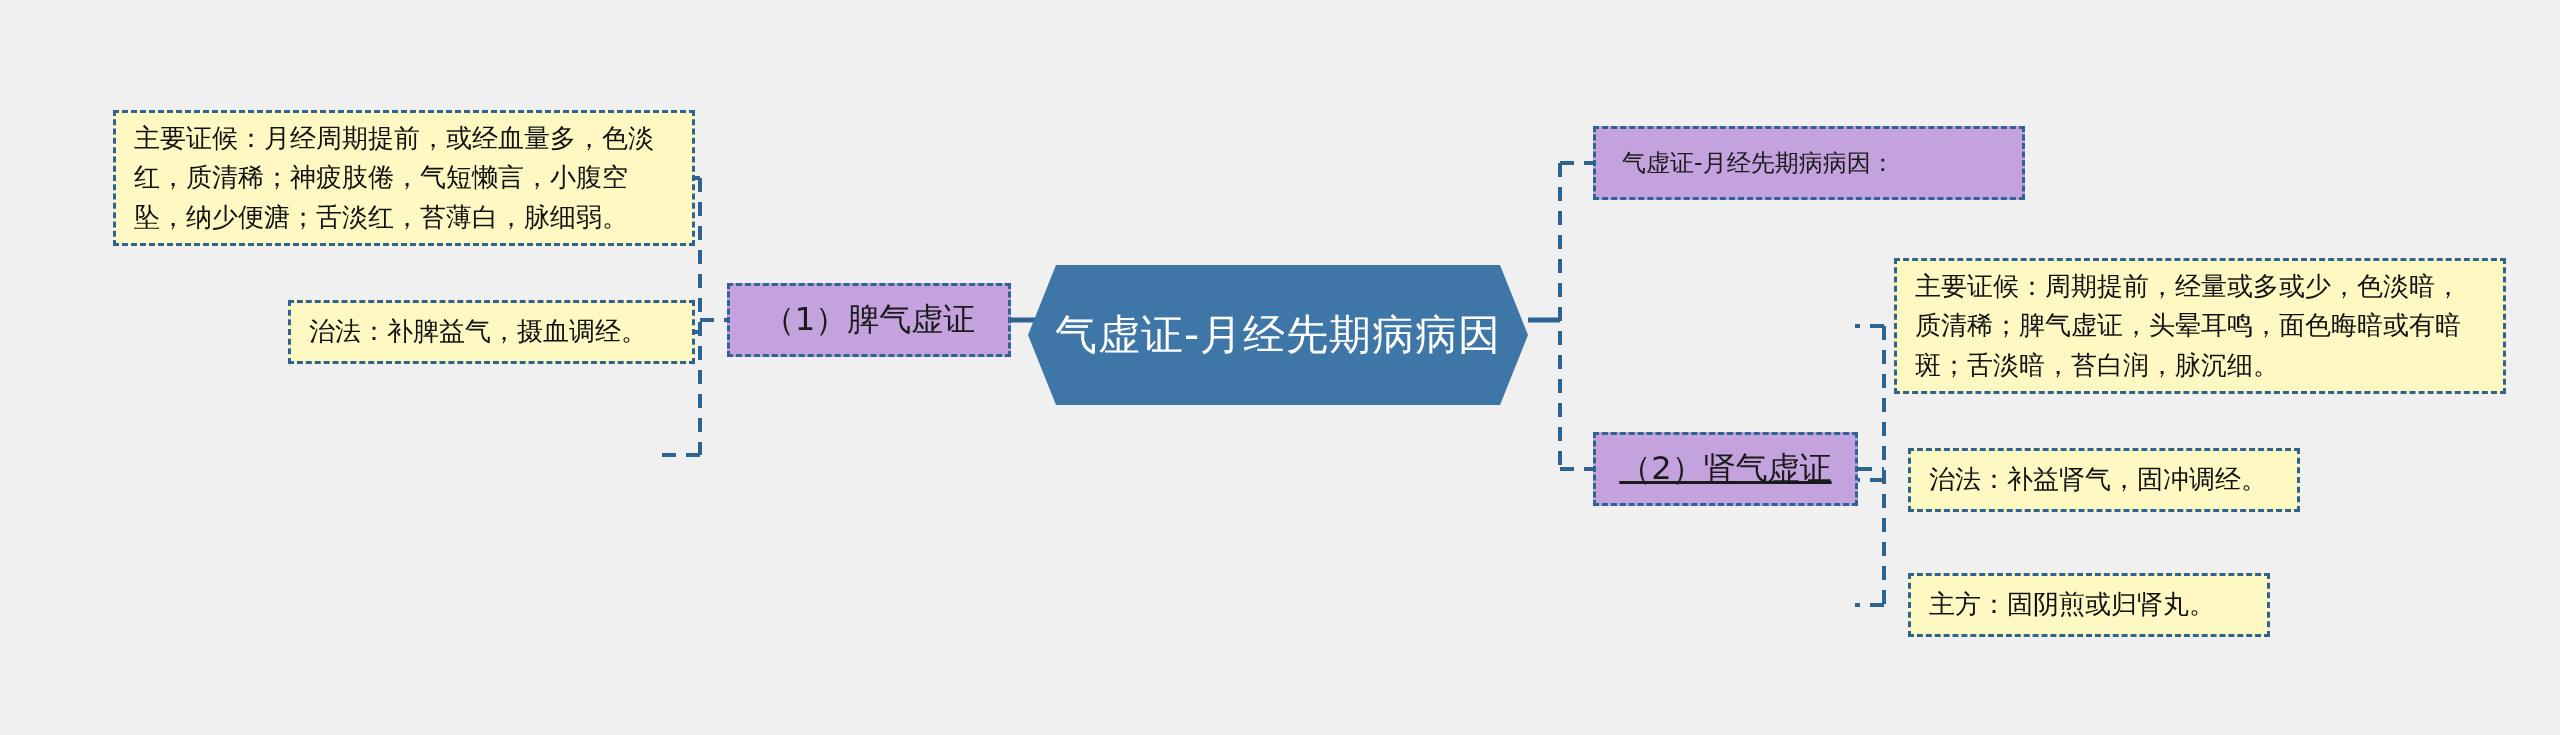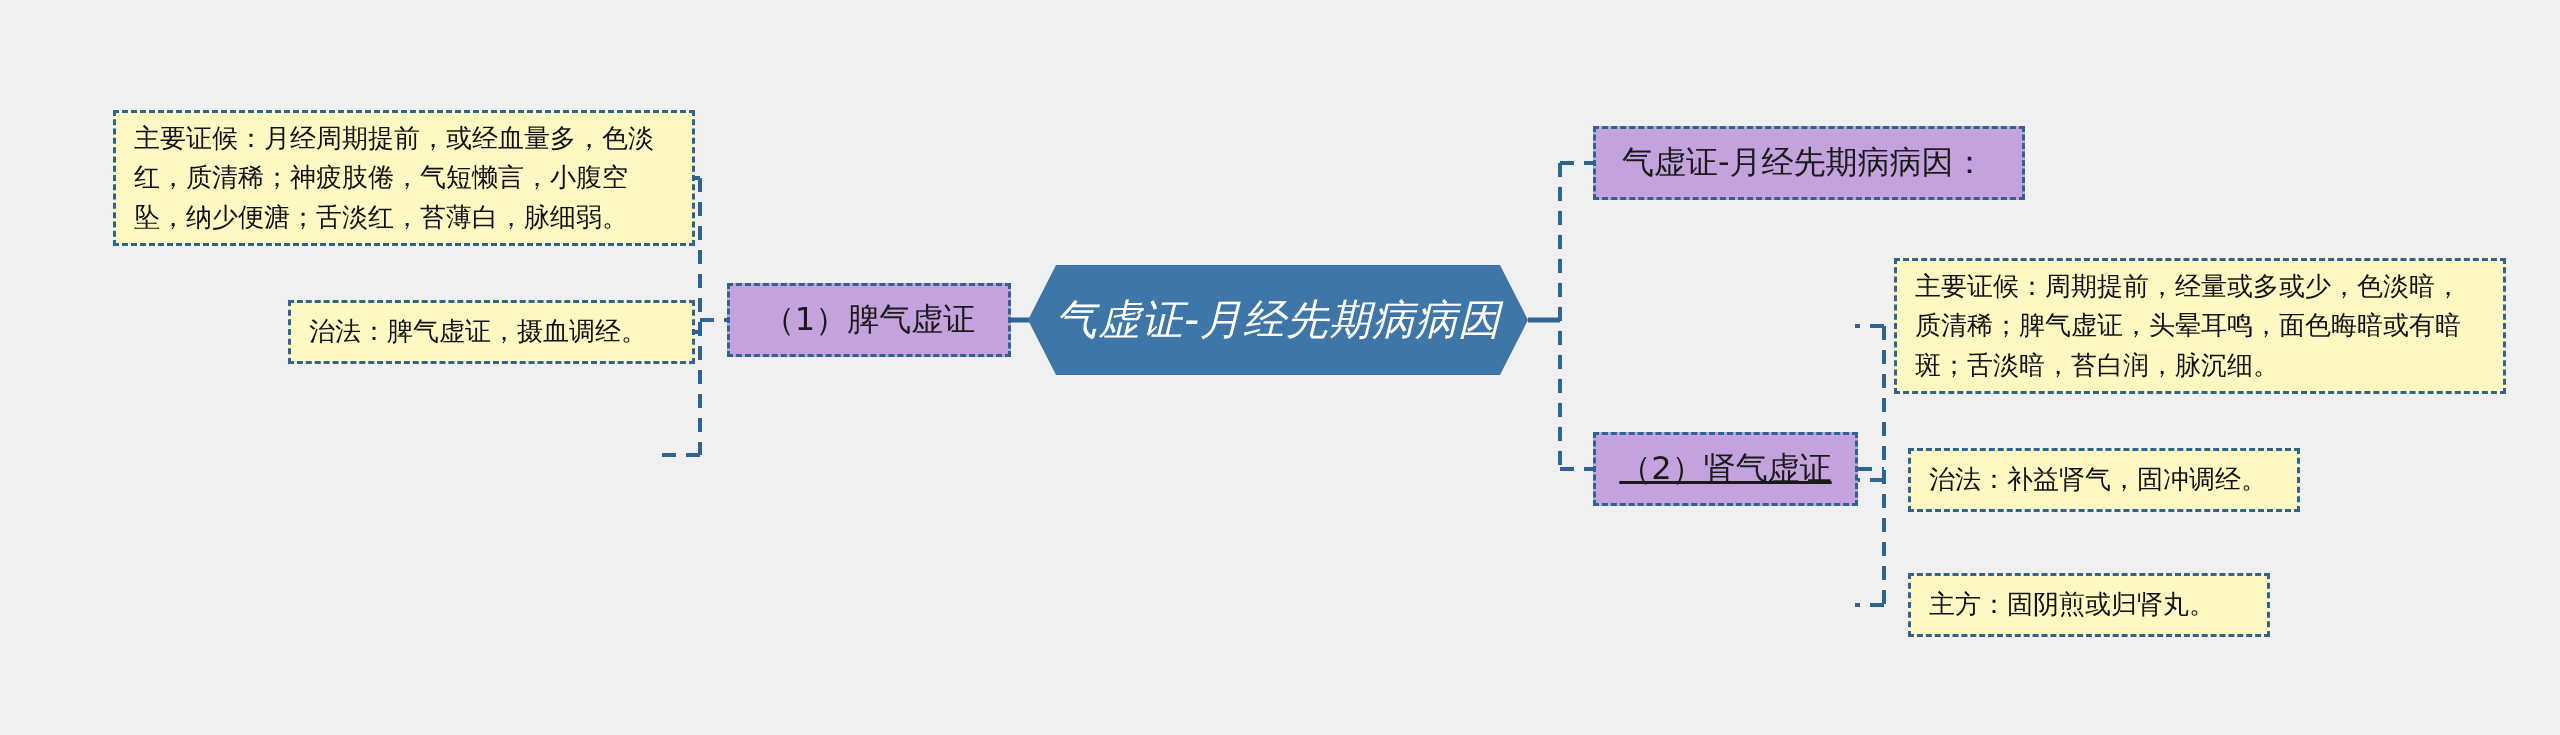--- a/index.html
+++ b/index.html
@@ -35,29 +35,28 @@
     box-sizing: border-box;
     display: flex;
     align-items: center;
   }
 
   
   .hex {
     left: 1028px;
     top: 265px;
     width: 500px;
-    height: 110px;
+    height: 140px;
     background: #3e76a8;
     clip-path: polygon(0% 50%, 5.6% 0%, 94.4% 0%, 100% 50%, 94.4% 100%, 5.6% 100%);
     justify-content: center;
     color: #ffffff;
     font-size: 42px;
     letter-spacing: 1px;
     white-space: nowrap;
-    font-style: italic;
   }
 
   
   .purple {
     background: #c4a2de;
     border: 3px dashed #2e6493;
     color: #1a1a1a;
     justify-content: center;
     white-space: nowrap;
   }
@@ -66,21 +65,21 @@
     top: 283px;
     width: 284px;
     height: 74px;
     font-size: 32px;
   }
   .purple-top {
     left: 1593px;
     top: 126px;
     width: 432px;
     height: 74px;
-    font-size: 32px;
+    font-size: 24px;
     justify-content: flex-start;
     padding-left: 26px;
   }
   .purple-2 {
     left: 1593px;
     top: 432px;
     width: 265px;
     height: 74px;
     font-size: 32px;
     text-decoration: underline;
@@ -144,21 +143,21 @@
 
   <div class="node purple purple-1">
     <span>（1）脾气虚证</span>
   </div>
 
   <div class="node leaf leaf-l1">
     <span class="leaf-text">主要证候：月经周期提前，或经血量多，色淡红，质清稀；神疲肢倦，气短懒言，小腹空坠，纳少便溏；舌淡红，苔薄白，脉细弱。</span>
   </div>
 
   <div class="node leaf leaf-l2">
-    <span class="leaf-text">治法：脾气虚证，摄血调经。</span>
+    <span class="leaf-text">治法：补脾益气，摄血调经。</span>
   </div>
 
 
   <div class="node purple purple-top">
     <span>气虚证-月经先期病病因：</span>
   </div>
 
   <div class="node purple purple-2">
     <span>（2）肾气虚证</span>
   </div>

